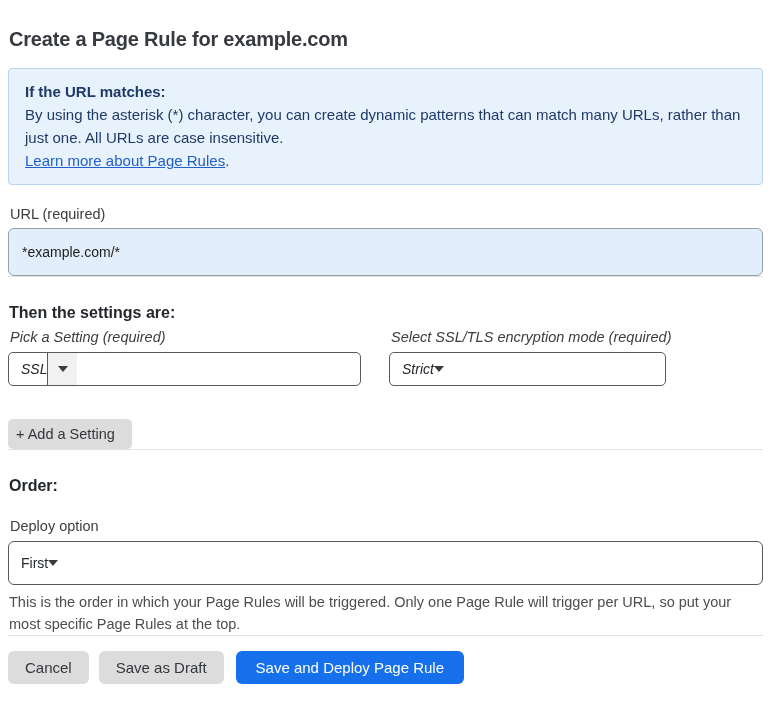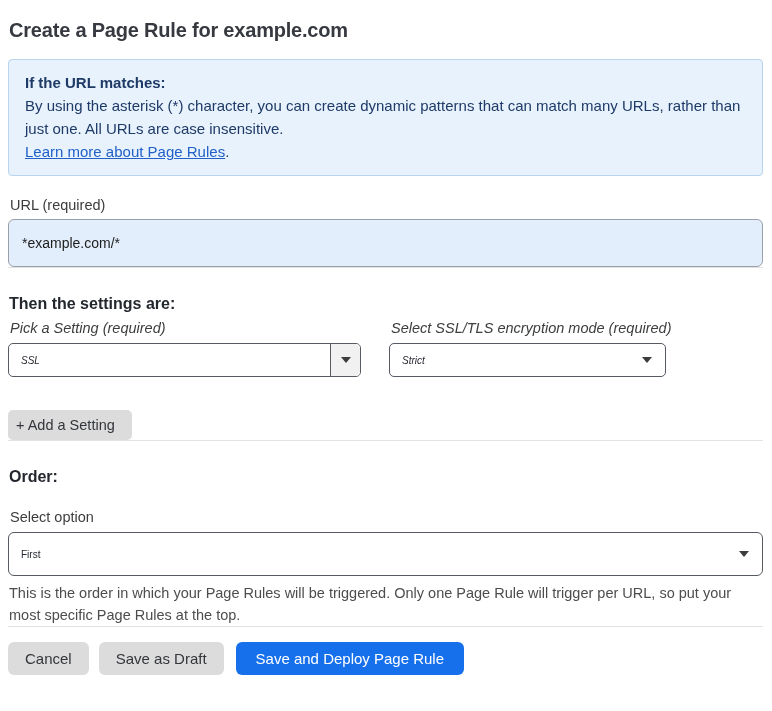--- a/index.html
+++ b/index.html
@@ -17,21 +17,21 @@
   html,body{background:#ffffff;}
   body{
     font-family:"Liberation Sans","DejaVu Sans",sans-serif;
     color:#24282e;
     width:772px;height:711px;overflow:hidden;
   }
   .page{padding:8px 9px 0 8px;}
 
   h1.page-title{
     font-size:20px;font-weight:700;color:#36393f;
-    letter-spacing:-0.2px;margin:11px 0 17px 1px;
+    letter-spacing:-0.2px;margin:20px 0 17px 1px;
   }
 
   .info-box{
     background:var(--info-bg);
     border:1px solid var(--info-border);
     border-radius:4px;
     padding:11px 16px 12px 16px;
     color:var(--info-text);
     font-size:15px;line-height:23px;
     margin-bottom:21px;
@@ -63,22 +63,22 @@
 
   h2.section-heading{
     font-size:16px;font-weight:700;color:#24282e;
     margin:27px 0 0 1px;
   }
 
   .dropdown-row{display:flex;gap:28px;margin-top:7px;font-style:italic;}
   .dropdown-group .field-label{margin-bottom:7px;}
   .select{
     height:34px;border:1px solid var(--select-border);border-radius:5px;
-    display:flex;align-items:center;justify-content:space-between;
-    font-size:10px;color:#24282e;background:#fff;cursor:pointer;
+    display:flex;align-items:center;justify-content:flex-start;
+    font-size:14px;color:#24282e;background:#fff;cursor:pointer;
     padding-left:12px;overflow:hidden;
   }
   .select .tri{
     width:0;height:0;
     border-left:5px solid transparent;border-right:5px solid transparent;
     border-top:6px solid #3c3c3c;
     margin-right:13px;flex:none;
   }
   .select-split{padding-right:0;}
   .select-split .arrow-box{
@@ -152,21 +152,21 @@
       </div>
     </div>
   </div>
 
   <button class="gray-btn add-setting-btn">+ Add a Setting</button>
 
   <hr class="divider divider-2">
 
   <h2 class="section-heading">Order:</h2>
 
-  <label class="field-label order-select-label">Select option</label>
+  <label class="field-label order-select-label">Deploy option</label>
   <div class="select select-full">
     <span>First</span>
     <span class="tri"></span>
   </div>
   <p class="help-text">This is the order in which your Page Rules will be triggered. Only one Page Rule will trigger per URL, so put your most specific Page Rules at the top.</p>
 
   <hr class="divider divider-3">
 
   <div class="footer">
     <button class="gray-btn">Cancel</button>

